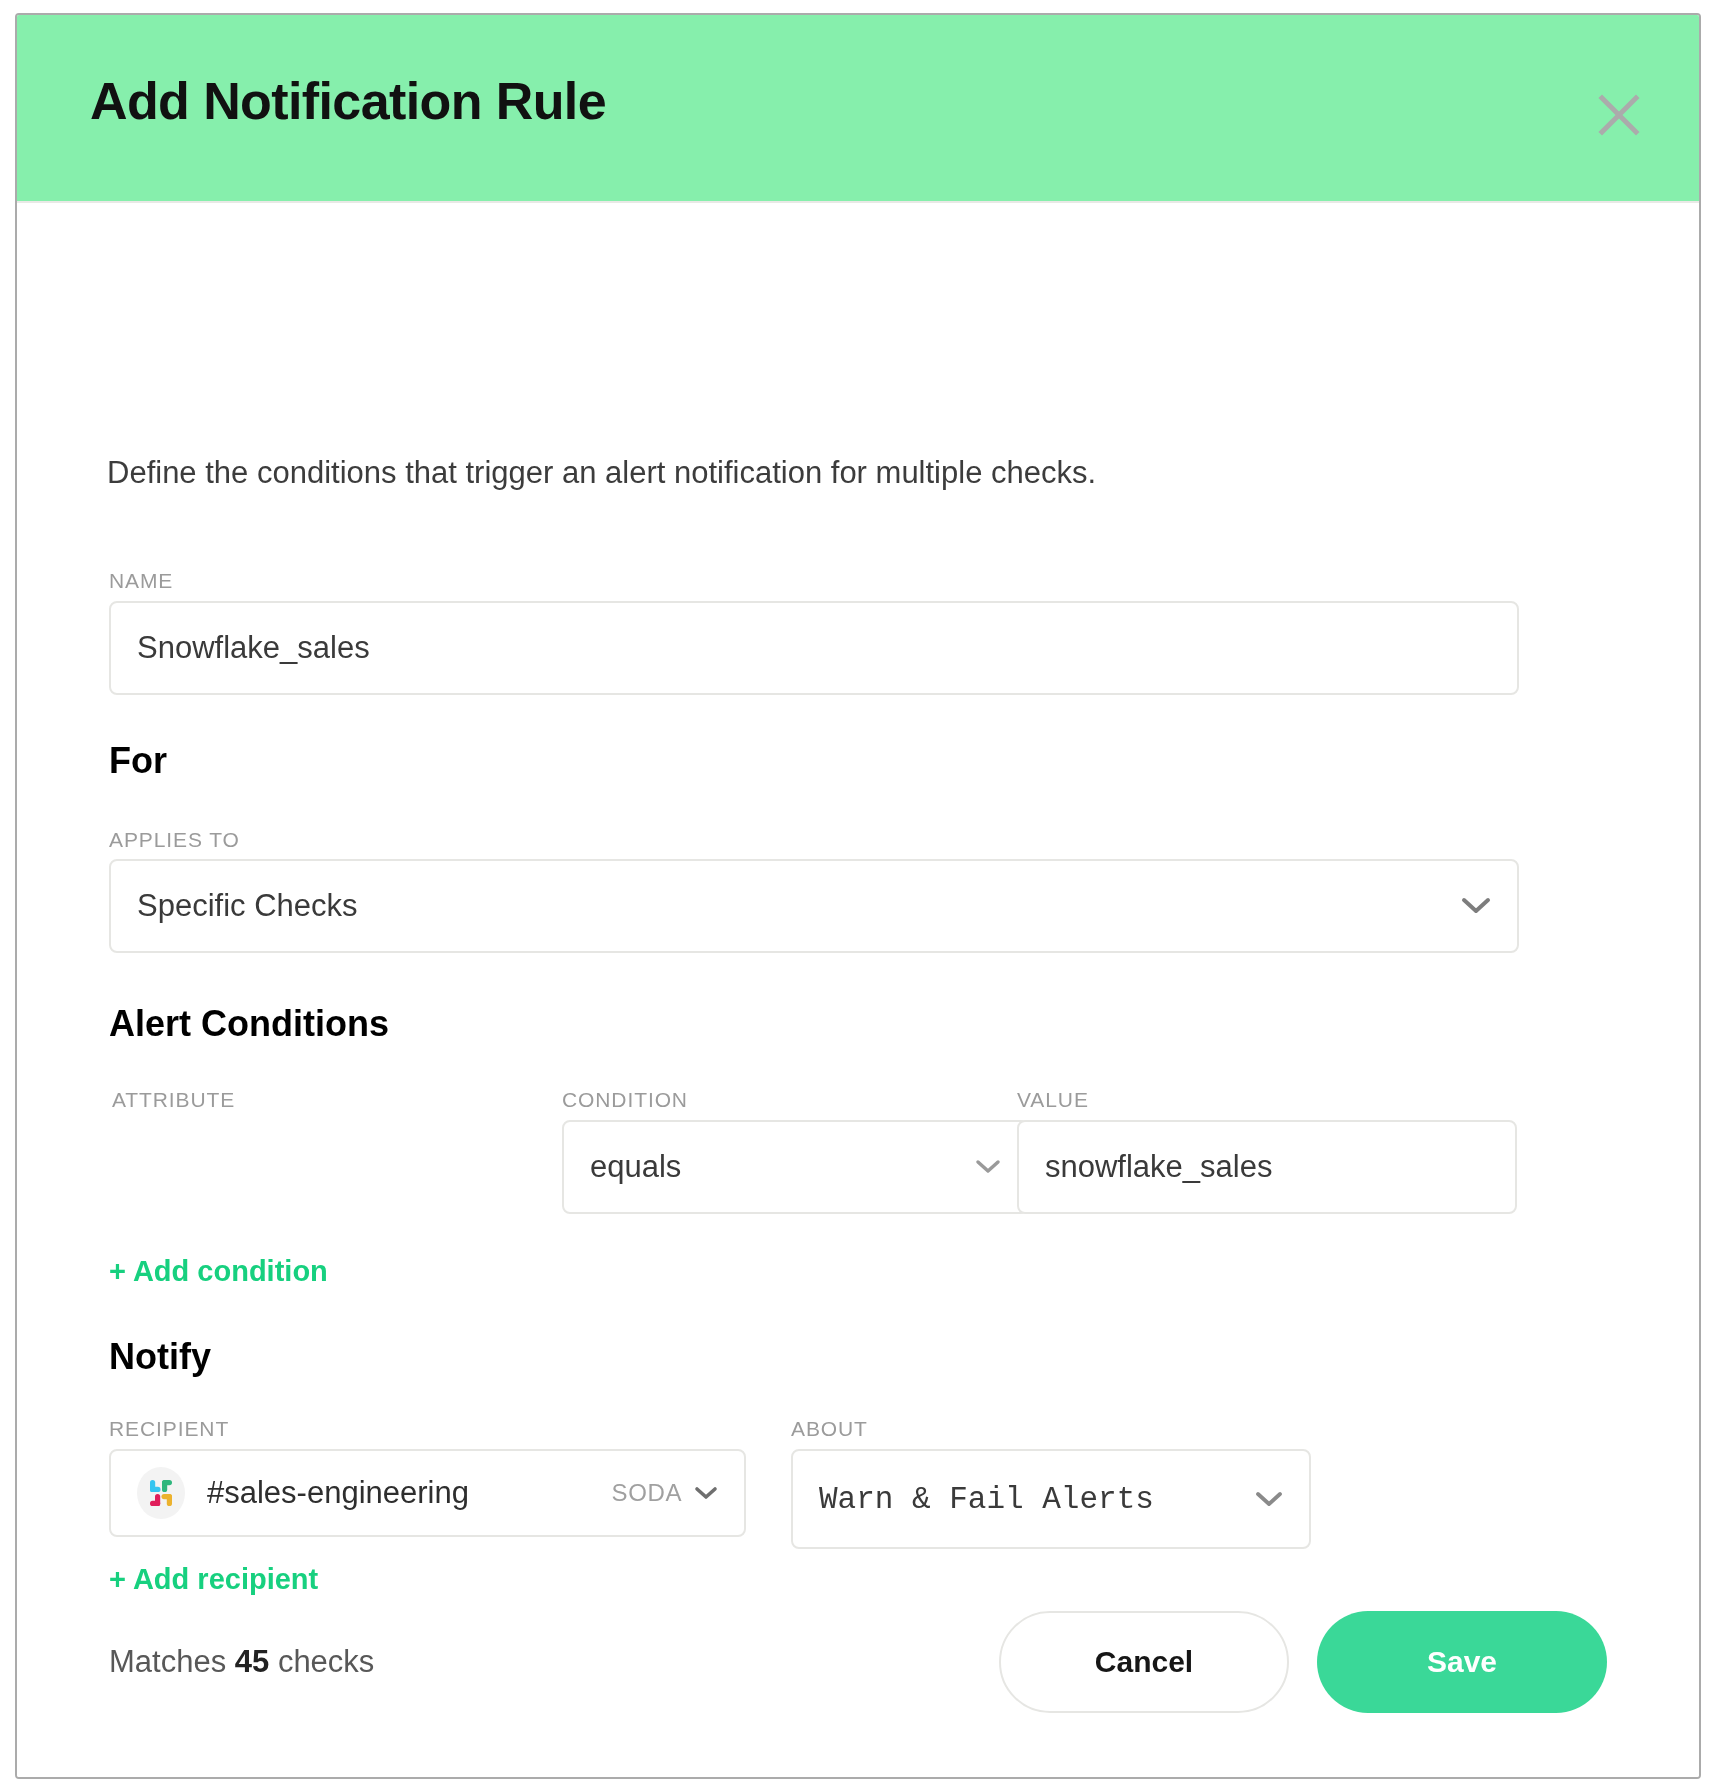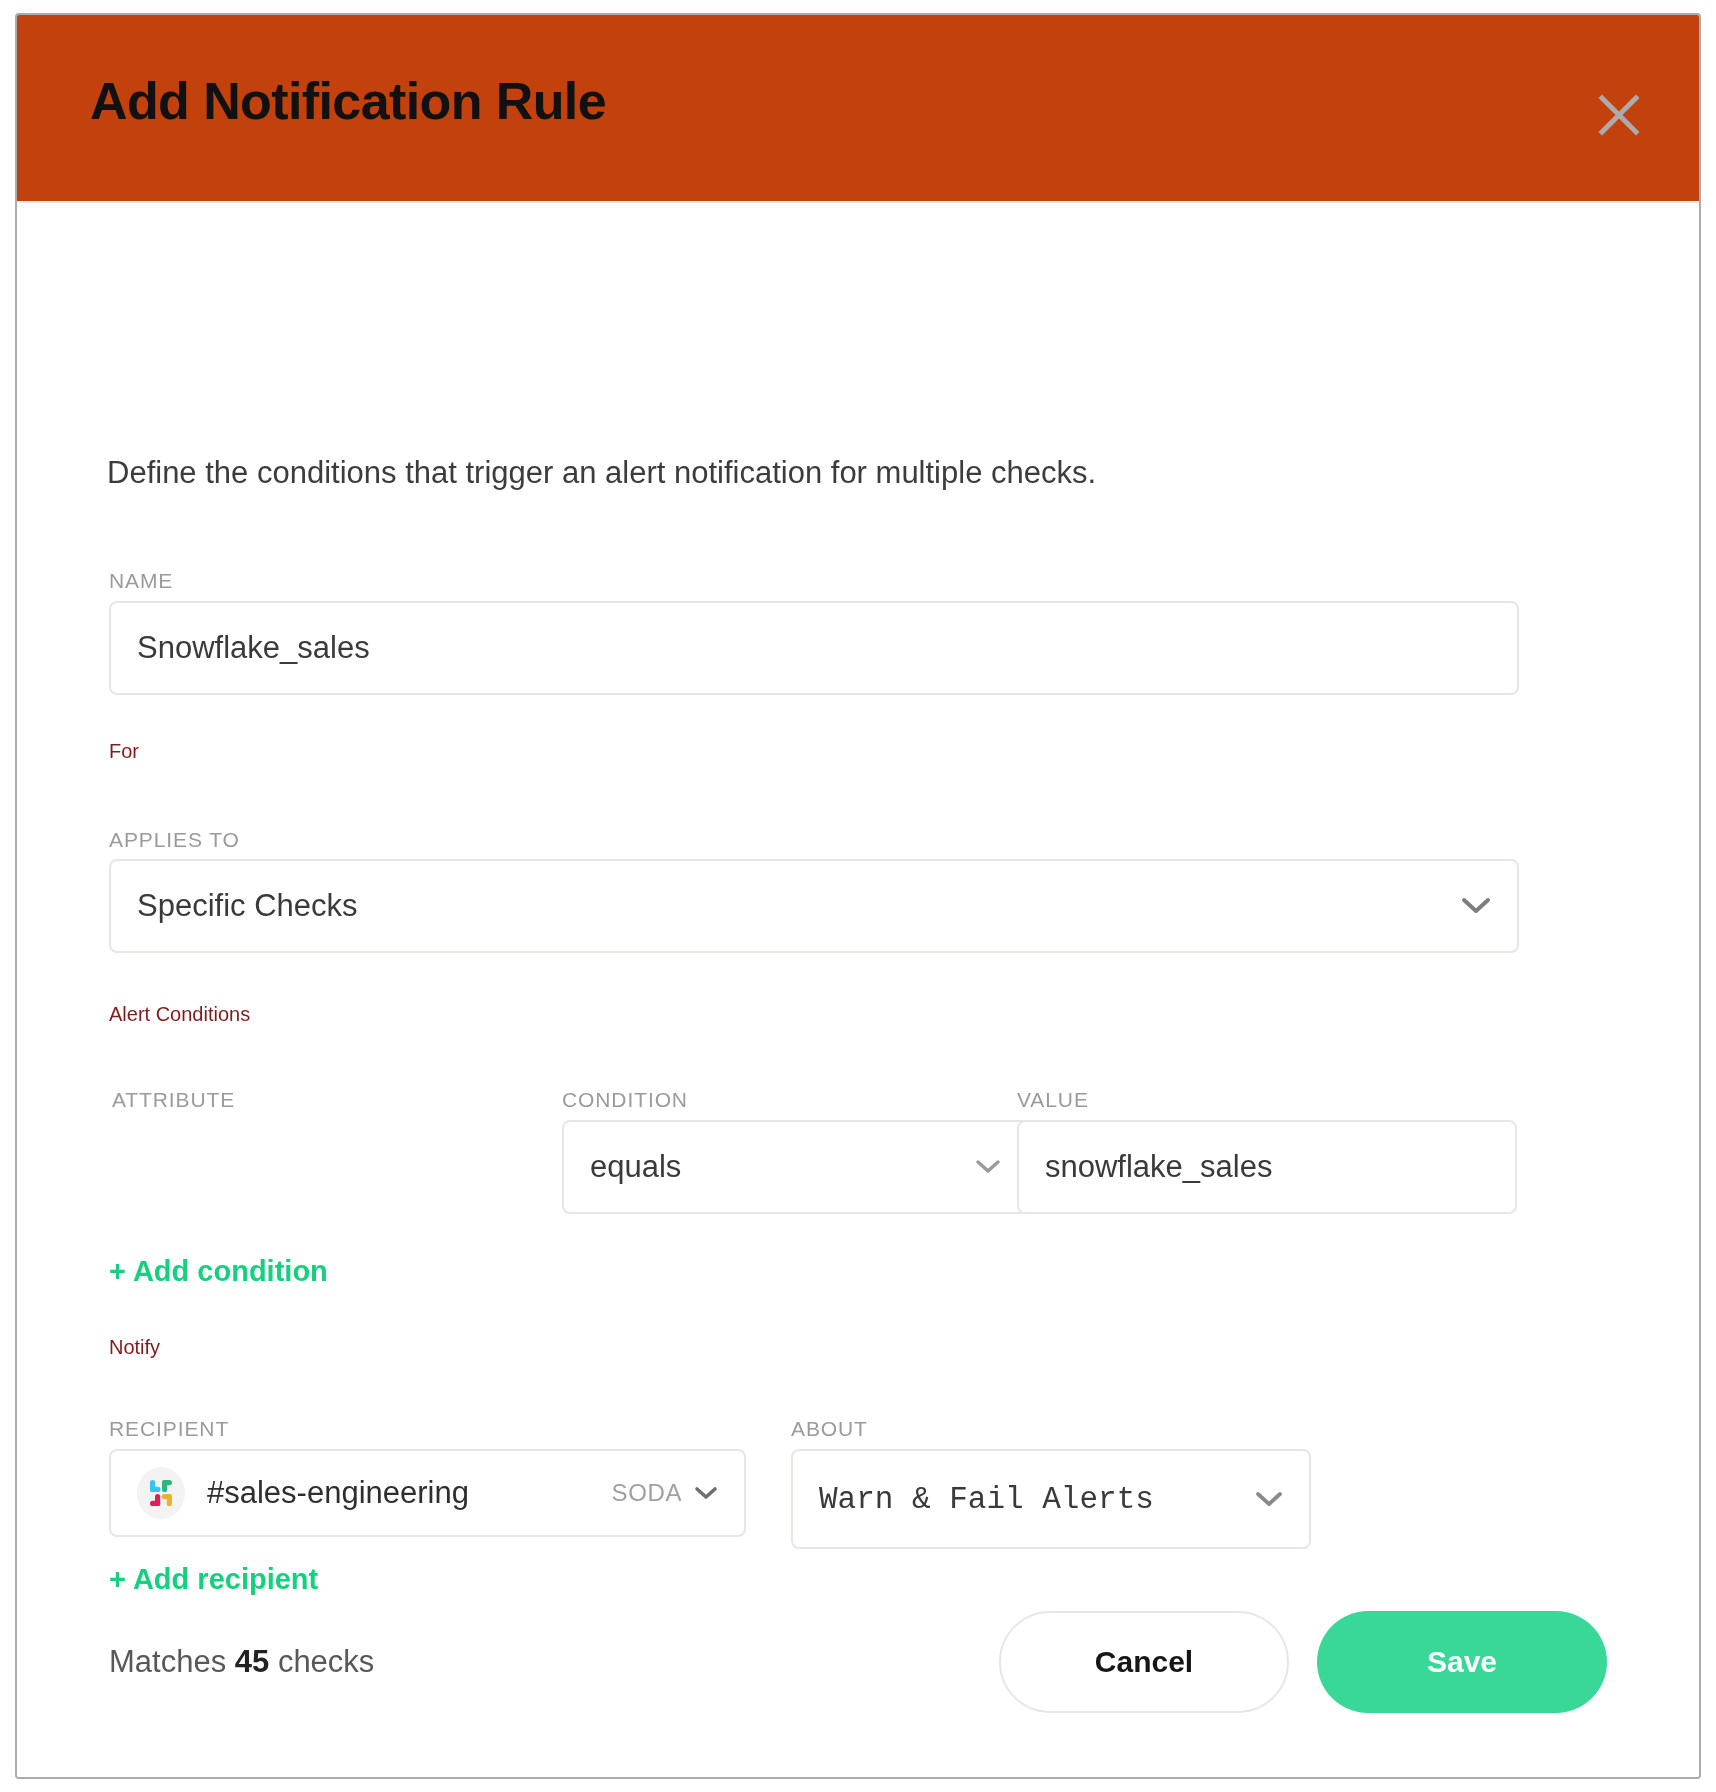--- a/index.html
+++ b/index.html
@@ -31,21 +31,21 @@
     display: flex;
     flex-direction: column;
     overflow: hidden;
   }
 
   
   .modal-header {
     position: relative;
     height: 188px;
     flex: 0 0 188px;
-    background: #c2410c;
+    background: #86efac;
     border-bottom: 2px solid #e9e9e6;
     display: flex;
     align-items: center;
   }
   .modal-title {
     position: absolute;
     left: 73px;
     top: 60px;
     font-size: 52px;
     font-weight: bold;
@@ -85,23 +85,23 @@
 
   .field-label {
     font-size: 21px;
     letter-spacing: 0.9px;
     color: #9b9b9b;
     text-transform: uppercase;
     font-weight: normal;
   }
 
   .section-heading {
-    font-size: 20px;
-    font-weight: normal;
-    color: #7f1d1d;
+    font-size: 36px;
+    font-weight: bold;
+    color: #000000;
   }
 
   .input-box {
     background: #ffffff;
     border: 2px solid #e6e6e3;
     border-radius: 8px;
     display: flex;
     align-items: center;
     padding: 0 26px;
     font-size: 31px;

